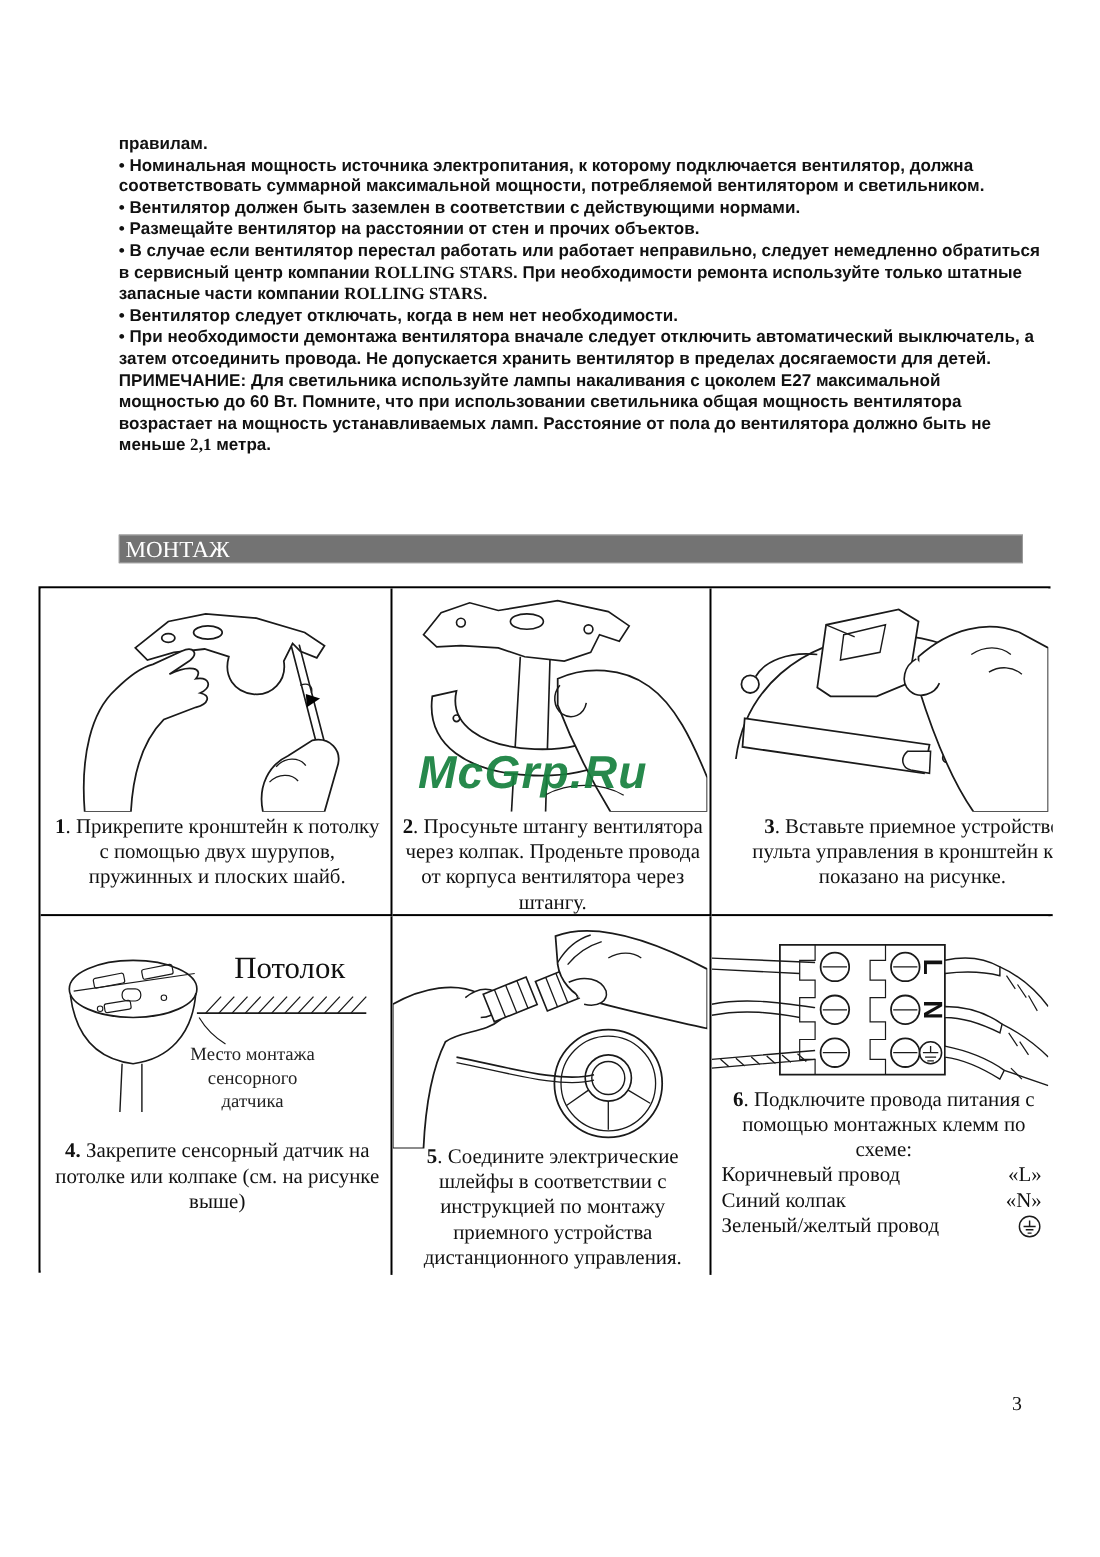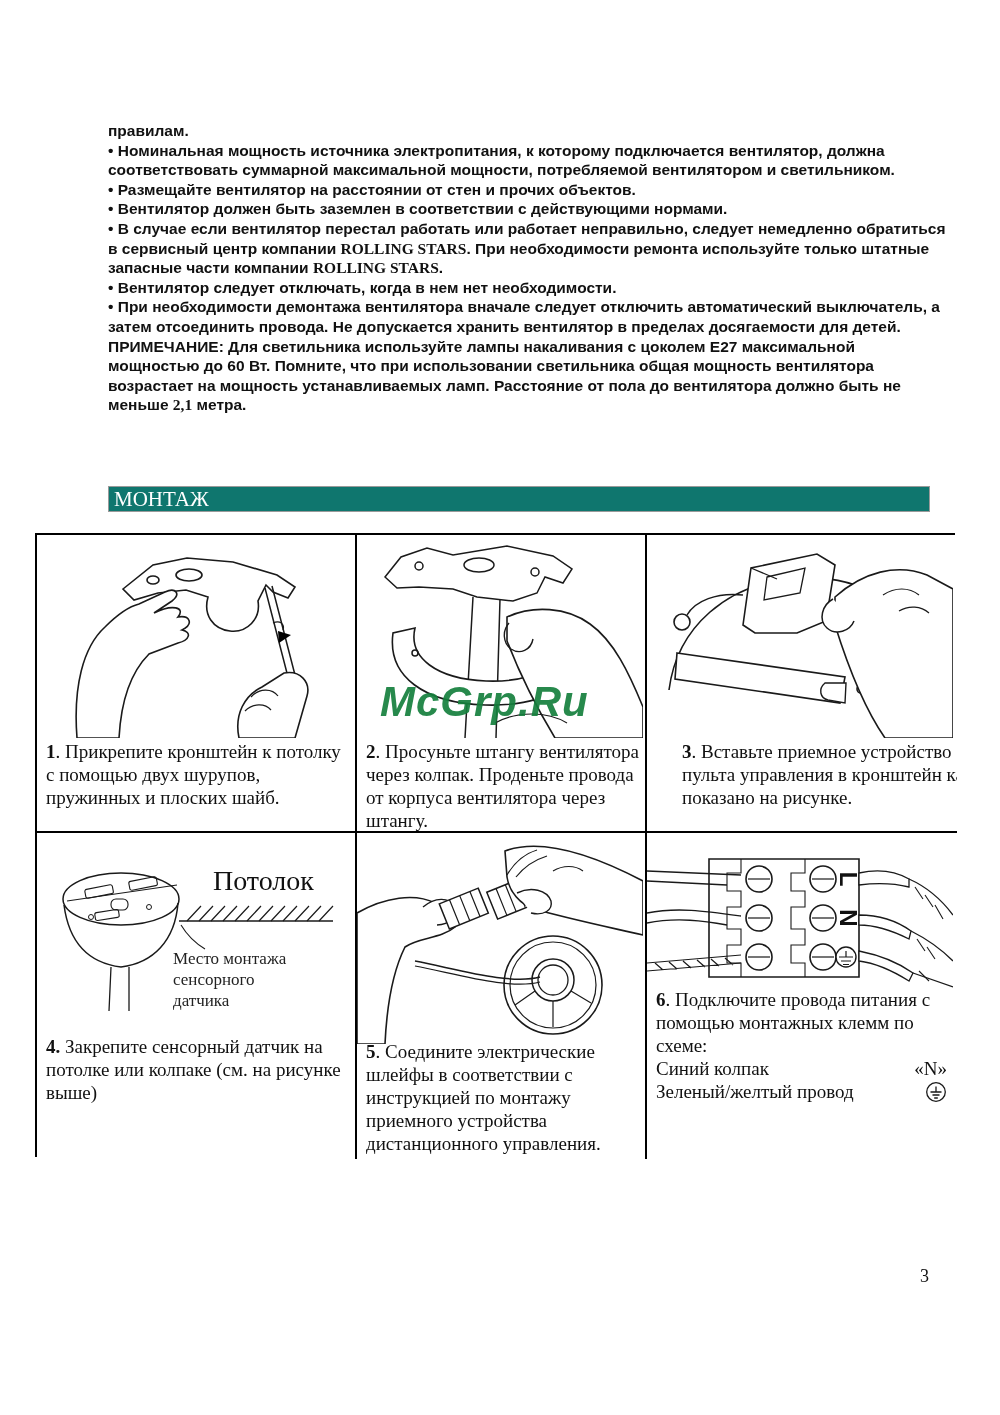--- a/index.html
+++ b/index.html
@@ -6,29 +6,29 @@
   body{
     width:1000px;height:1415px;background:#ffffff;position:relative;
     font-family:"Liberation Sans",sans-serif;color:#111;overflow:hidden;
   }
   .intro{position:absolute;left:108px;top:121px;width:838px;font-size:15.5px;line-height:19.6px;}
   .intro p{margin:0;font-weight:bold;}
   .serif{font-family:"Liberation Serif",serif;}
   .note{font-weight:bold;}
   .section-bar{
     position:absolute;left:108px;top:486px;width:822px;height:26px;box-sizing:border-box;
-    background:#0f766e;border:1px solid #9a9a9a;color:#fff;
+    background:#737373;border:1px solid #9a9a9a;color:#fff;
     font-family:"Liberation Serif",serif;font-size:21px;line-height:24px;padding-left:5px;
   }
   .mount-table{
     position:absolute;left:35px;top:533px;width:920px;height:624px;box-sizing:border-box;
     display:grid;grid-template-columns:320px 290px 310px;grid-template-rows:298px 326px;
     border:2px solid #000;
   }
-  .cell{position:relative;box-sizing:border-box;border-right:2px solid #000;border-bottom:2px solid #000;overflow:hidden;background:#fff;}
+  .cell{position:relative;box-sizing:border-box;border-right:2px solid #000;border-bottom:2px solid #000;overflow:hidden;background:#fff;text-align:center;}
   .cell.last-col{border-right:none;}
   .cell.last-row{border-bottom:none;}
   .illu{position:absolute;left:0;top:0;width:100%;}
   .illu svg{display:block;}
   .caption{
     position:absolute;left:0;width:100%;box-sizing:border-box;padding:0 6px 0 9px;
     font-family:"Liberation Serif",serif;font-size:19px;line-height:23px;
   }
   .cap-num{font-weight:bold;}
   .wire-row{display:flex;justify-content:space-between;align-items:center;padding-right:4px;}
@@ -46,22 +46,22 @@
   }
   .page-num{position:absolute;left:920px;top:1266px;font-family:"Liberation Serif",serif;font-size:18px;}
   svg path,svg line,svg rect,svg circle,svg ellipse,svg polyline{vector-effect:non-scaling-stroke;}
 </style>
 </head>
 <body>
 
 <div class="intro">
   <p><span>правилам.</span></p>
   <p>• <span>Номинальная мощность источника электропитания, к которому подключается вентилятор, должна соответствовать суммарной максимальной мощности, потребляемой вентилятором и светильником.</span></p>
+  <p>• <span>Вентилятор должен быть заземлен в соответствии с действующими нормами.</span></p>
   <p>• <span>Размещайте вентилятор на расстоянии от стен и прочих объектов.</span></p>
-  <p>• <span>Вентилятор должен быть заземлен в соответствии с действующими нормами.</span></p>
   <p>• <span>В случае если вентилятор перестал работать или работает неправильно, следует немедленно обратиться в сервисный центр компании </span><span class="serif">ROLLING STARS</span><span>. При необходимости ремонта используйте только штатные запасные части компании </span><span class="serif">ROLLING STARS</span><span>.</span></p>
   <p>• <span>Вентилятор следует отключать, когда в нем нет необходимости.</span></p>
   <p>• <span>При необходимости демонтажа вентилятора вначале следует отключить автоматический выключатель, а затем отсоединить провода. Не допускается хранить вентилятор в пределах досягаемости для детей.</span></p>
   <p class="note"><span>ПРИМЕЧАНИЕ:</span><span> Для светильника используйте лампы накаливания с цоколем Е27 максимальной мощностью до 60 Вт. Помните, что при использовании светильника общая мощность вентилятора возрастает на мощность устанавливаемых ламп. Расстояние от пола до вентилятора должно быть не меньше </span><span class="serif">2,1</span><span> метра.</span></p>
 </div>
 
 <div class="section-bar">
   <span>МОНТАЖ</span>
 </div>
 
@@ -230,20 +230,24 @@
           <circle cx="199" cy="114" r="10" fill="#fff" stroke-width="1.4"></circle>
           <path d="M192,114 L206,114 M199,108 L199,114 M194,118 L204,118 M196,121.5 L202,121.5" stroke-width="1.2"></path>
         </g>
         <text x="199" y="36" transform="rotate(90 199 36)" text-anchor="middle" dominant-baseline="middle" font-family="Liberation Sans, sans-serif" font-size="24" font-weight="bold" fill="#111">L</text>
         <text x="199" y="75" transform="rotate(90 199 75)" text-anchor="middle" dominant-baseline="middle" font-family="Liberation Sans, sans-serif" font-size="24" font-weight="bold" fill="#111">N</text>
       </svg>
     </div>
     <div class="caption" style="top:155px;">
       <div><span class="cap-num">6</span><span>. Подключите провода питания с помощью монтажных клемм по схеме:</span></div>
       <div class="wire-row">
+        <span>Коричневый провод</span>
+        <span>«L»</span>
+      </div>
+      <div class="wire-row">
         <span>Синий колпак</span>
         <span>«N»</span>
       </div>
       <div class="wire-row">
         <span>Зеленый/желтый провод</span>
         <svg width="22" height="22" viewBox="0 0 22 22">
           <g fill="none" stroke="#1a1a1a" stroke-width="1.3">
             <circle cx="11" cy="11" r="9.3"></circle>
             <path d="M11,5.5 L11,11 M5.5,11 L16.5,11 M7.5,14 L14.5,14 M9.2,17 L12.8,17"></path>
           </g>

